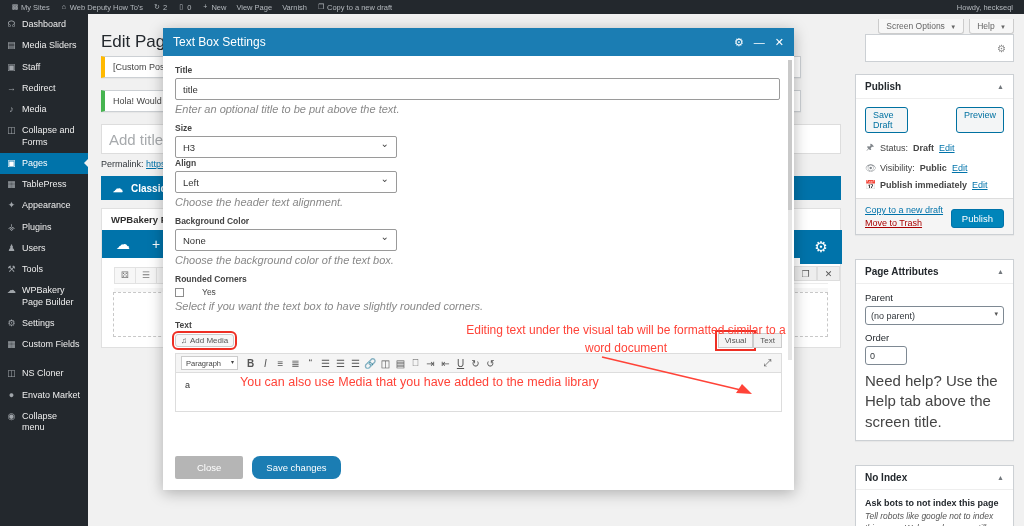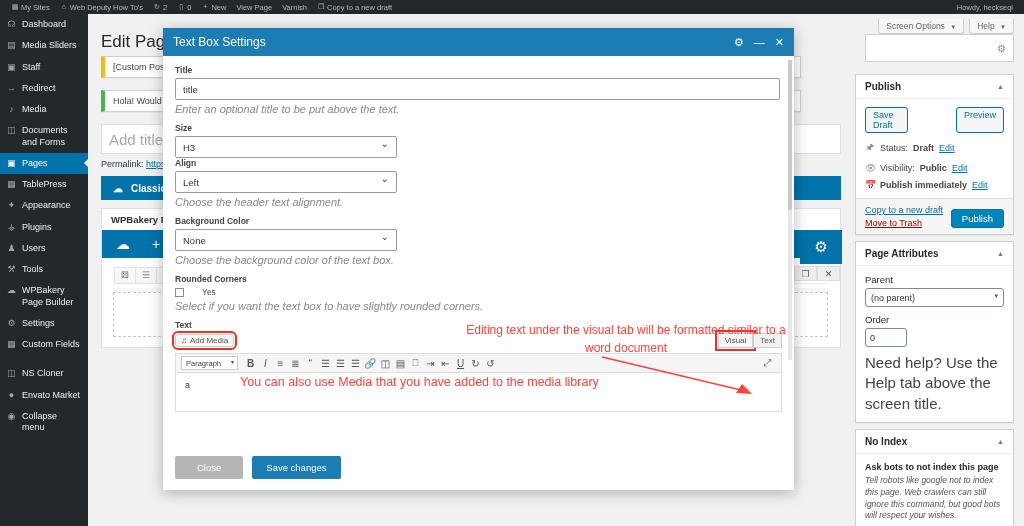--- a/index.html
+++ b/index.html
@@ -146,21 +146,21 @@
 
   
   .page-scroll {
     position:absolute; top:60px; left:700px; width:6px; height:330px;
     background:#e4e4e4;
   }
 
   
   #sidebar { position:absolute; top:60px; right:0; width:169px; }
   .postbox {
-    background:#fff; border:1px solid #ccd0d4; margin:0 10px 6px 0;
+    background:#fff; border:1px solid #ccd0d4; margin:0 10px 24px 0;
     box-shadow:0 1px 1px rgba(0,0,0,.04);
   }
   .pb-head {
     display:flex; align-items:center; justify-content:space-between;
     padding:6px 9px; border-bottom:1px solid #eee;
   }
   .pb-title { font-size:10px; font-weight:700; color:#23282d; }
   .pb-toggle { font-size:7px; color:#72777c; cursor:pointer; }
   .pb-body { padding:8px 9px; }
 
@@ -284,21 +284,21 @@
 
   .modal-foot {
     position:absolute; bottom:0; left:0; width:631px; height:46px;
     background:#fff; display:flex; align-items:center; gap:9px; padding:0 12px;
   }
   .btn-close {
     background:#b5b5b5; color:#fff; border:none; border-radius:2px;
     font-size:9.5px; padding:6px 22px; cursor:pointer;
   }
   .btn-save {
-    background:#1b7db3; color:#fff; border:none; border-radius:2px;
+    background:#1b7db3; color:#fff; border:none; border-radius:8px;
     font-size:9.5px; padding:6px 14px; cursor:pointer;
   }
 
   
   .annot {
     position:absolute; color:#ff4338; font-size:12px; z-index:50;
     font-family:"Liberation Sans", sans-serif; white-space:nowrap;
   }
   #annot-visual { left:466px; top:321px; text-align:center; line-height:1.5; white-space:normal; width:320px; }
   #annot-media { left:240px; top:375px; font-size:12.5px; }
@@ -361,21 +361,21 @@
   <div class="menu-item">
     <span class="mi-ico">→</span>
     <span>Redirect</span>
   </div>
   <div class="menu-item">
     <span class="mi-ico">♪</span>
     <span>Media</span>
   </div>
   <div class="menu-item">
     <span class="mi-ico">◫</span>
-    <span>Documents and Forms</span>
+    <span>Collapse and Forms</span>
   </div>
   <div class="menu-item current">
     <span class="mi-ico">▣</span>
     <span>Pages</span>
   </div>
   <div class="menu-item">
     <span class="mi-ico">▦</span>
     <span>TablePress</span>
   </div>
   <div class="menu-item">

